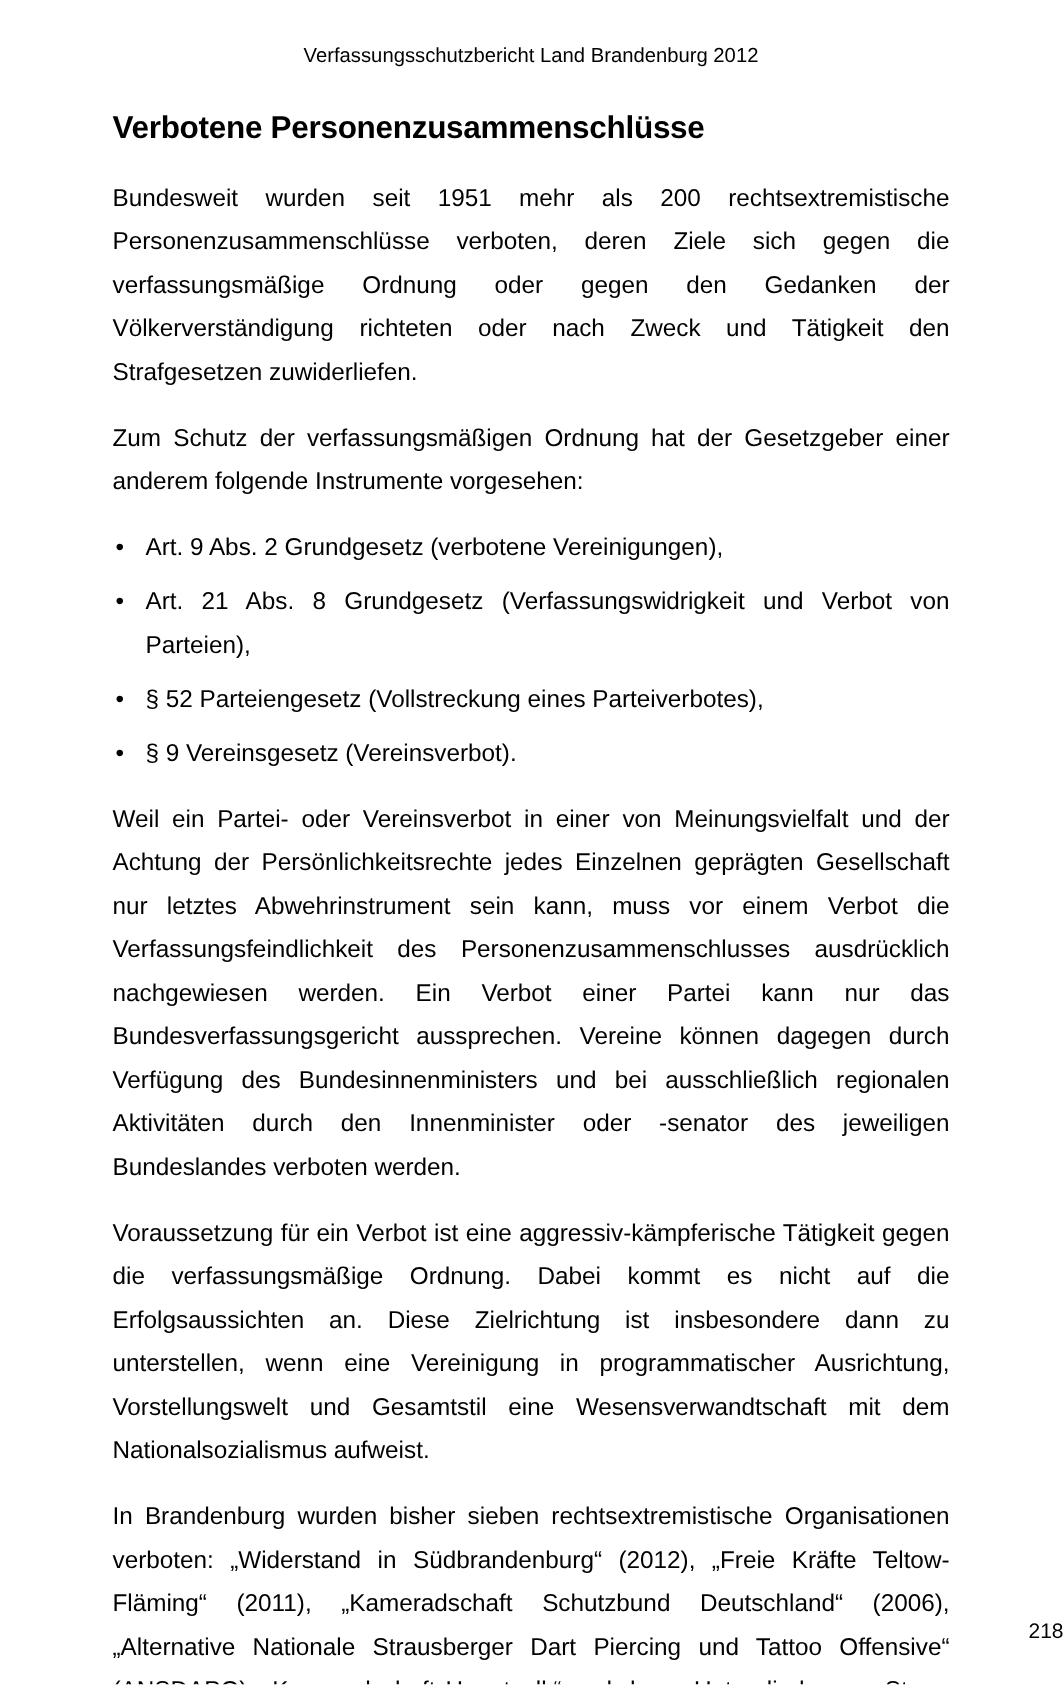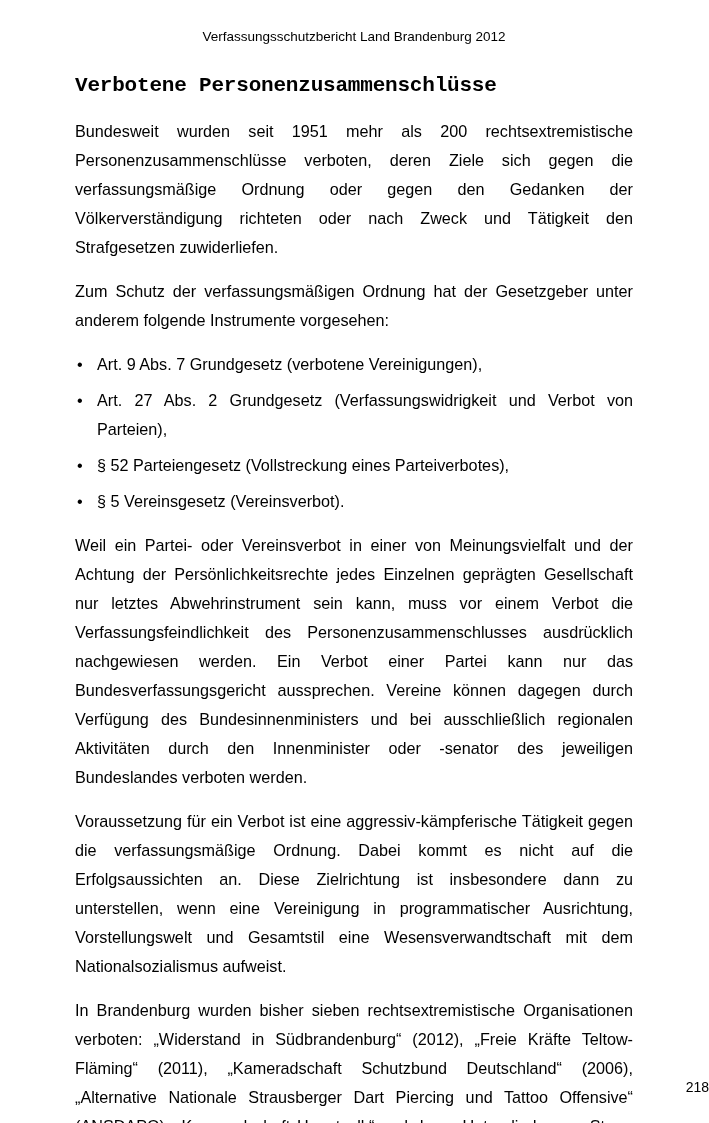--- a/index.html
+++ b/index.html
@@ -22,21 +22,20 @@
     text-align: center;
     font-size: 13.5px;
     line-height: 18px;
     margin-bottom: 28px;
   }
   h1.section-title {
     font-size: 21px;
     font-weight: bold;
     margin: 0 0 20px 0;
     letter-spacing: -0.2px;
-    font-family: Liberation Mono, monospace;
   }
   p.body-para {
     font-size: 16.2px;
     line-height: 29px;
     text-align: justify;
     margin: 0 0 15px 0;
     hyphens: auto;
     -webkit-hyphens: auto;
   }
   ul.bullets {
@@ -75,38 +74,38 @@
 <body>
 
 <div class="page">
 
   <div class="running-header">Verfassungsschutzbericht Land Brandenburg 2012</div>
 
   <h1 class="section-title">Verbotene Personenzusammenschlüsse</h1>
 
   <p class="body-para">Bundesweit wurden seit 1951 mehr als 200 rechtsextremistische Personenzusammenschlüsse verboten, deren Ziele sich gegen die verfassungsmäßige Ordnung oder gegen den Gedanken der Völkerverständigung richteten oder nach Zweck und Tätigkeit den Strafgesetzen zuwiderliefen.</p>
 
-  <p class="body-para">Zum Schutz der verfassungsmäßigen Ordnung hat der Gesetzgeber unter anderem folgende Instrumente vorgesehen:</p>
+  <p class="body-para">Zum Schutz der verfassungsmäßigen Ordnung hat der Gesetzgeber einer anderem folgende Instrumente vorgesehen:</p>
 
   <ul class="bullets">
     <li>
       <span class="bullet-marker">•</span>
-      <span class="li-text">Art. 9 Abs. 7 Grundgesetz (verbotene Vereinigungen),</span>
+      <span class="li-text">Art. 9 Abs. 2 Grundgesetz (verbotene Vereinigungen),</span>
     </li>
     <li>
       <span class="bullet-marker">•</span>
-      <span class="li-text">Art. 27 Abs. 2 Grundgesetz (Verfassungswidrigkeit und Verbot von Parteien),</span>
+      <span class="li-text">Art. 21 Abs. 8 Grundgesetz (Verfassungswidrigkeit und Verbot von Parteien),</span>
     </li>
     <li>
       <span class="bullet-marker">•</span>
       <span class="li-text">§ 52 Parteiengesetz (Vollstreckung eines Parteiverbotes),</span>
     </li>
     <li>
       <span class="bullet-marker">•</span>
-      <span class="li-text">§ 5 Vereinsgesetz (Vereinsverbot).</span>
+      <span class="li-text">§ 9 Vereinsgesetz (Vereinsverbot).</span>
     </li>
   </ul>
 
   <p class="body-para">Weil ein Partei- oder Vereinsverbot in einer von Meinungsvielfalt und der Achtung der Persönlichkeitsrechte jedes Einzelnen geprägten Gesellschaft nur letztes Abwehrinstrument sein kann, muss vor einem Verbot die Verfassungsfeindlichkeit des Personenzusammenschlusses ausdrücklich nachgewiesen werden. Ein Verbot einer Partei kann nur das Bundesverfassungsgericht aussprechen. Vereine können dagegen durch Verfügung des Bundesinnenministers und bei ausschließlich regionalen Aktivitäten durch den Innenminister oder -senator des jeweiligen Bundeslandes verboten werden.</p>
 
   <p class="body-para">Voraussetzung für ein Verbot ist eine aggressiv-kämpferische Tätigkeit gegen die verfassungsmäßige Ordnung. Dabei kommt es nicht auf die Erfolgsaussichten an. Diese Zielrichtung ist insbesondere dann zu unterstellen, wenn eine Vereinigung in programmatischer Ausrichtung, Vorstellungswelt und Gesamtstil eine Wesensverwandtschaft mit dem Nationalsozialismus aufweist.</p>
 
   <p class="body-para">In Brandenburg wurden bisher sieben rechtsextremistische Organisationen verboten: „Widerstand in Südbrandenburg“ (2012), „Freie Kräfte Teltow-Fläming“ (2011), „Kameradschaft Schutzbund Deutschland“ (2006), „Alternative Nationale Strausberger Dart Piercing und Tattoo Offensive“ (ANSDAPO), „Kameradschaft Hauptvolk“ und deren Untergliederung „Sturm 27“ (beide 2005), „Kameradschaft Oberhavel“ (1997), „Direkte Aktion/Mitteldeutschland“ (1995).</p>
 
   <div class="page-number">218</div>

